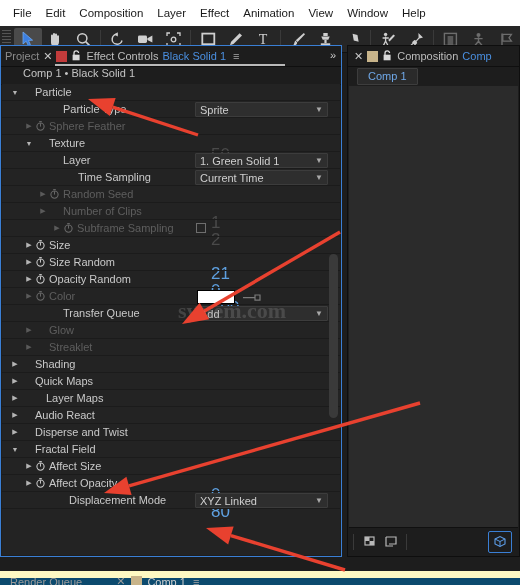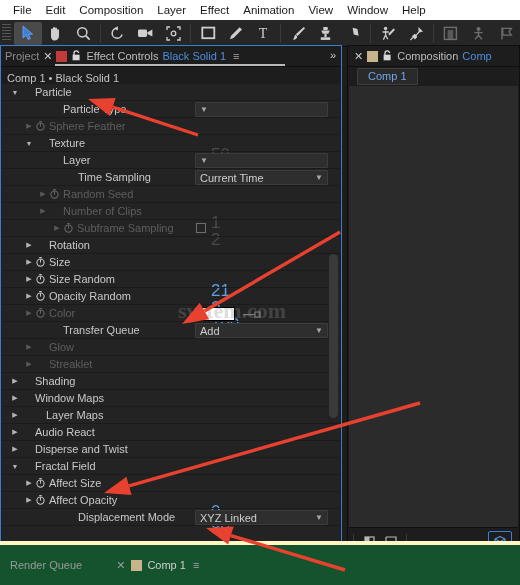--- a/index.html
+++ b/index.html
@@ -7,21 +7,21 @@
     width:520px;height:585px;overflow:hidden;
     background:#1d1d1d;
     font-family:"Liberation Sans","DejaVu Sans",sans-serif;
     font-size:11px;color:#c8c8c8;
     -webkit-font-smoothing:antialiased;
   }
   #app{position:relative;width:520px;height:585px;overflow:hidden;}
 
   
   .menubar{
-    height:20px;background:#ffffff;display:flex;align-items:center;
+    height:26px;background:#ffffff;display:flex;align-items:center;
     padding-left:6px;box-sizing:border-box;
   }
   .menubar .mi{
     color:#1a1a1a;font-size:11.5px;padding:0 7px;line-height:18px;
     white-space:nowrap;cursor:default;
   }
 
   
   .toolbar{
     height:27px;background:#262626;border-bottom:1px solid #101010;
@@ -53,22 +53,22 @@
   .tab.inactive{color:#8c8c8c;}
   .tab.active{color:#bdbdbd;}
   .swatch{width:11px;height:11px;margin-right:5px;display:inline-block;}
   .lockico{margin-right:5px;display:inline-block;}
   .tabaccent{color:#4a8fe0;margin-left:4px;}
   .hamb{margin-left:7px;color:#a6a6a6;font-size:11px;letter-spacing:0;}
   .underline{position:absolute;height:2px;background:#b9b9b9;bottom:0;}
   .chev{position:absolute;right:5px;top:3px;color:#c9c9c9;font-size:11px;}
 
   .subbar{
-    height:17px;background:#1d1d1d;display:flex;align-items:flex-end;
-    padding-left:6px;color:#c4c4c4;font-size:11px;
+    height:17px;background:#1d1d1d;display:flex;align-items:flex-start;
+    padding-left:22px;color:#c4c4c4;font-size:11px;
     border-bottom:1px solid #121212;
   }
 
   
   .plist{position:absolute;left:1px;right:1px;top:38px;bottom:1px;
     background:#232323;overflow:hidden;}
   .prow{
     position:relative;height:17px;display:flex;align-items:center;
     border-bottom:1px solid #1b1b1b;box-sizing:border-box;
   }
@@ -110,22 +110,22 @@
   .comptab{height:15px;line-height:15px;padding:0 10px;background:#2a2a2a;
     border:1px solid #3d3d3d;color:#6fa8e8;font-size:11px;border-radius:1px;}
   .compcanvas{position:absolute;left:1px;right:1px;top:40px;bottom:28px;
     background:#2b2b2b;}
   .compfoot{position:absolute;left:1px;right:1px;bottom:1px;height:27px;
     background:#1d1d1d;border-top:1px solid #101010;display:flex;align-items:center;}
   .fbtn{width:22px;height:20px;display:flex;align-items:center;justify-content:center;}
   .fsep{width:1px;height:16px;background:#3a3a3a;margin:0 4px;}
 
   
-  .botbar{position:absolute;left:0;right:0;bottom:0;height:44px;background:#14532d;
-    border-top:4px solid #fef9c3;display:flex;align-items:center;padding-left:10px;
+  .botbar{position:absolute;left:0;right:0;bottom:0;height:14px;background:#0c4a6e;
+    border-top:7px solid #fef9c3;display:flex;align-items:center;padding-left:10px;
     box-sizing:border-box;}
   .botbar .t{color:#9a9a9a;font-size:11px;}
 
   
   .wm{position:absolute;pointer-events:none;color:#8d8d8d;opacity:.30;
     font-family:"Liberation Serif","DejaVu Serif",serif;}
   .wm1{left:120px;top:232px;font-size:64px;font-weight:400;letter-spacing:2px;}
   .wm2{left:178px;top:298px;font-size:22px;font-weight:700;}
 
   
@@ -292,20 +292,21 @@
           <div class="prow">
             <span class="tri" style="margin-left: 8px;">▼</span>
             <span class="sw"></span>
             <span class="lbl" style="margin-left: 3px;">Particle</span>
           </div>
           <div class="prow">
             <span class="tri none" style="margin-left: 36px;">▶</span>
             <span class="sw"></span>
             <span class="lbl" style="margin-left: 3px;">Particle Type</span>
             <span class="dd">
+              <span class="ddv">Sprite</span>
               <span class="ddc">▼</span>
             </span>
           </div>
           <div class="prow dis">
             <span class="tri" style="margin-left: 22px;">▶</span>
             <span class="sw">
               <svg width="9" height="10" viewBox="0 0 9 10">
                 <circle cx="4.5" cy="5.6" r="3.6" fill="none" stroke="#c4c4c4" stroke-width="1.1"></circle>
                 <path d="M4.5 2.2 V5.6" stroke="#c4c4c4" stroke-width="1"></path>
                 <path d="M3.2 0.6 H5.8" stroke="#c4c4c4" stroke-width="1.1"></path>
@@ -317,20 +318,21 @@
           <div class="prow">
             <span class="tri" style="margin-left: 22px;">▼</span>
             <span class="sw"></span>
             <span class="lbl" style="margin-left: 3px;">Texture</span>
           </div>
           <div class="prow">
             <span class="tri none" style="margin-left: 36px;">▶</span>
             <span class="sw"></span>
             <span class="lbl" style="margin-left: 3px;">Layer</span>
             <span class="dd">
+              <span class="ddv">1. Green Solid 1</span>
               <span class="ddc">▼</span>
             </span>
           </div>
           <div class="prow">
             <span class="tri none" style="margin-left: 36px;">▶</span>
             <span class="sw"></span>
             <span class="lbl" style="margin-left: 18px;">Time Sampling</span>
             <span class="dd">
               <span class="ddv">Current Time</span>
               <span class="ddc">▼</span>
@@ -358,25 +360,20 @@
             <span class="tri none" style="margin-left: 50px;">▶</span>
             <span class="sw">
               <svg width="9" height="10" viewBox="0 0 9 10">
                 <circle cx="4.5" cy="5.6" r="3.6" fill="none" stroke="#c4c4c4" stroke-width="1.1"></circle>
                 <path d="M4.5 2.2 V5.6" stroke="#c4c4c4" stroke-width="1"></path>
                 <path d="M3.2 0.6 H5.8" stroke="#c4c4c4" stroke-width="1.1"></path>
               </svg>
             </span>
             <span class="lbl" style="margin-left: 3px;">Subframe Sampling</span>
             <span class="cbx"></span>
-          </div>
-          <div class="prow">
-            <span class="tri" style="margin-left: 22px;">▶</span>
-            <span class="sw"></span>
-            <span class="lbl" style="margin-left: 3px;">Rotation</span>
           </div>
           <div class="prow">
             <span class="tri" style="margin-left: 22px;">▶</span>
             <span class="sw">
               <svg width="9" height="10" viewBox="0 0 9 10">
                 <circle cx="4.5" cy="5.6" r="3.6" fill="none" stroke="#c4c4c4" stroke-width="1.1"></circle>
                 <path d="M4.5 2.2 V5.6" stroke="#c4c4c4" stroke-width="1"></path>
                 <path d="M3.2 0.6 H5.8" stroke="#c4c4c4" stroke-width="1.1"></path>
               </svg>
             </span>
@@ -442,21 +439,21 @@
             <span class="lbl" style="margin-left: 3px;">Streaklet</span>
           </div>
           <div class="prow">
             <span class="tri" style="margin-left: 8px;">▶</span>
             <span class="sw"></span>
             <span class="lbl" style="margin-left: 3px;">Shading</span>
           </div>
           <div class="prow">
             <span class="tri" style="margin-left: 8px;">▶</span>
             <span class="sw"></span>
-            <span class="lbl" style="margin-left: 3px;">Window Maps</span>
+            <span class="lbl" style="margin-left: 3px;">Quick Maps</span>
           </div>
           <div class="prow">
             <span class="tri" style="margin-left: 8px;">▶</span>
             <span class="sw"></span>
             <span class="lbl" style="margin-left: 14px; text-align: right;">Layer Maps</span>
           </div>
           <div class="prow">
             <span class="tri" style="margin-left: 8px;">▶</span>
             <span class="sw"></span>
             <span class="lbl" style="margin-left: 3px;">Audio React</span>
@@ -491,21 +488,21 @@
                 <path d="M4.5 2.2 V5.6" stroke="#c4c4c4" stroke-width="1"></path>
                 <path d="M3.2 0.6 H5.8" stroke="#c4c4c4" stroke-width="1.1"></path>
               </svg>
             </span>
             <span class="lbl" style="margin-left: 3px;">Affect Opacity</span>
             <span class="num">80</span>
           </div>
           <div class="prow">
             <span class="tri none" style="margin-left: 36px;">▶</span>
             <span class="sw"></span>
-            <span class="lbl" style="margin-left: 18px;">Displacement Mode</span>
+            <span class="lbl" style="margin-left: 9px;">Displacement Mode</span>
             <span class="dd">
               <span class="ddv">XYZ Linked</span>
               <span class="ddc">▼</span>
             </span>
           </div>
           <div class="vsb" style="right: 2px; top: 170px; height: 164px;"></div>
         </div>
     </div>
 
     <div class="panel plain" style="left:347px;top:0;right:0;bottom:0;">

